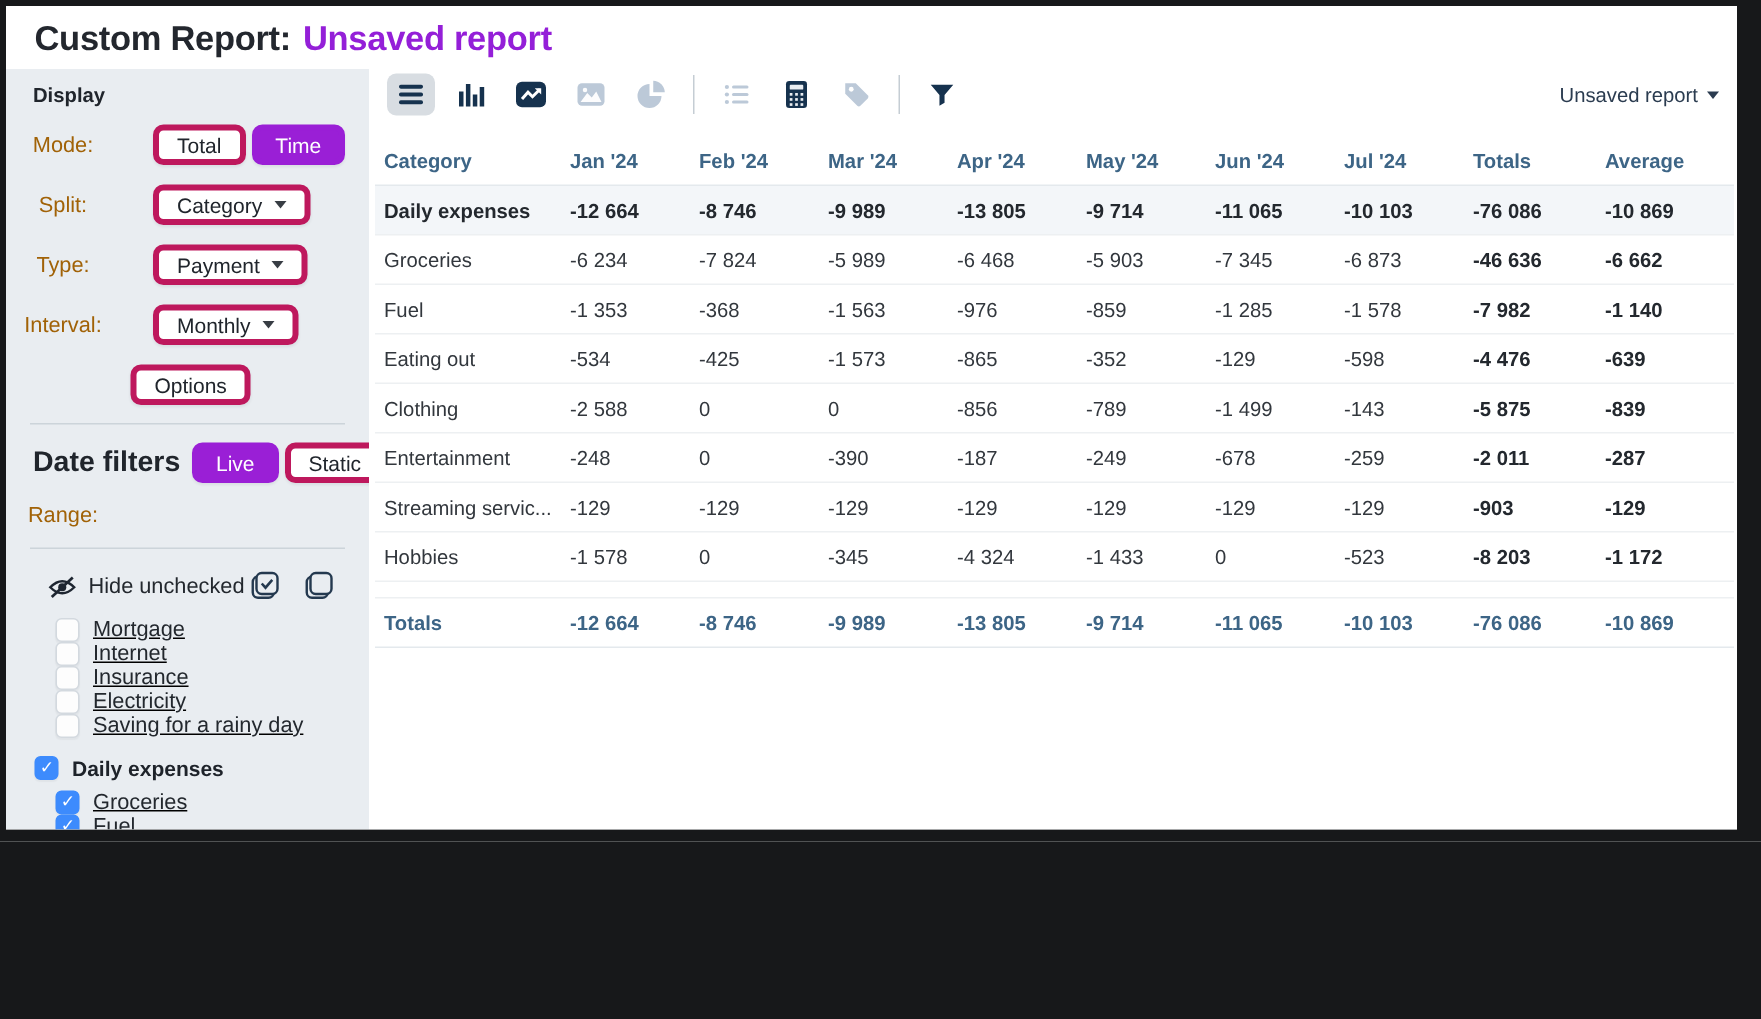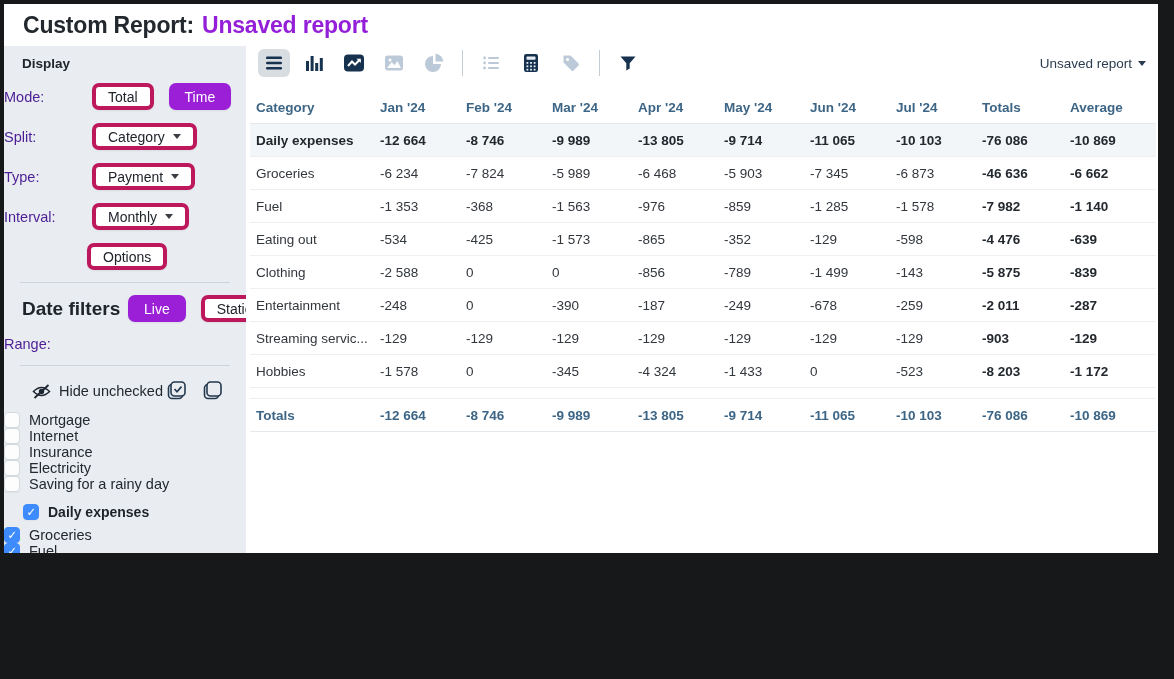--- a/index.html
+++ b/index.html
@@ -12,41 +12,41 @@
   .title-bar { height:42px; display:flex; align-items:center; padding-left:19px; flex:none; }
   .title-bar .t-prefix { font-size:23px; font-weight:700; color:#23272e; letter-spacing:-.2px; }
   .title-bar .t-name { font-size:23px; font-weight:700; color:#941fd8; margin-left:8px; letter-spacing:-.2px; }
 
   .body-row { flex:1; display:flex; min-height:0; }
 
   
   .sidebar { flex:none; width:242px; background:#e9edf1; overflow:hidden; padding-top:4px; }
   .side-heading { font-size:13.5px; font-weight:700; color:#20252c; margin:6px 0 12px 18px; }
   .form-row { display:flex; align-items:center; margin-bottom:13px; }
-  .form-label { flex:0 0 76px; text-align:left; margin-right:12px; color:#4c1d95; font-size:14.5px; }
+  .form-label { flex:0 0 76px; text-align:center; margin-right:22px; color:#a16207; font-size:14.5px; }
   .btn { height:27px; padding:0 12px; background:#fff; border:4px solid #be185d; border-radius:7px;
          font-size:14px; color:#20252c; display:inline-flex; align-items:center; cursor:pointer;
          box-shadow:0 1px 2px rgba(20,30,40,.07); white-space:nowrap; }
-  .btn + .btn { margin-left:15px; }
+  .btn + .btn { margin-left:4px; }
   .btn.selected { background:#9a1fd6; border-color:#9a1fd6; color:#fff; }
   .caret { width:0; height:0; border-left:4.5px solid transparent; border-right:4.5px solid transparent;
            border-top:5px solid #383d44; display:inline-block; margin-left:8px; }
   .options-row { margin-left:83px; margin-bottom:8px; }
   .divider { height:1px; background:#ccd4da; margin:12px 16px; }
   .df-row { display:flex; align-items:center; padding-left:18px; margin-bottom:14px; }
   .df-heading { flex:0 0 106px; font-size:19px; font-weight:700; color:#20252c; }
   .hide-row { display:flex; align-items:center; padding:2px 22px 2px 28px;justify-content:center; }
   .hide-label { font-size:14.5px; color:#23282e; margin-left:8px; }
   .hide-actions { margin-left:auto; display:flex; gap:14px; align-items:center; }
   .icon-btn { background:none; border:none; cursor:pointer; padding:0; display:flex; }
 
   .tree { margin-top:8px; }
   .cb-row { display:flex; align-items:center; cursor:pointer; }
   .cb-group { padding-left:19px; margin:12px 0 7px; }
-  .cb-child { margin:0 0; }
+  .cb-child { padding-left:33px; margin:0 0;text-decoration:underline; }
   .cb { width:16px; height:16px; border-radius:4px; background:#fdfdfd; border:1px solid #d3d9df;
         margin-right:9px; flex:none; position:relative; box-shadow:0 1px 1px rgba(0,0,0,.04); }
   .cb.checked { background:#3d8bfd; border-color:#3d8bfd; }
   .cb.checked::after { content:"✓"; position:absolute; color:#fff; font-size:11.5px; font-weight:700;
                        left:2.5px; top:0px; line-height:14px; }
   .cb-label { font-size:14.5px; color:#23282e; }
   .cb-group .cb-label { font-weight:700; font-size:14px; color:#1e232a; }
 
   
   .main { flex:1; display:flex; flex-direction:column; min-width:0; background:#fff; }

